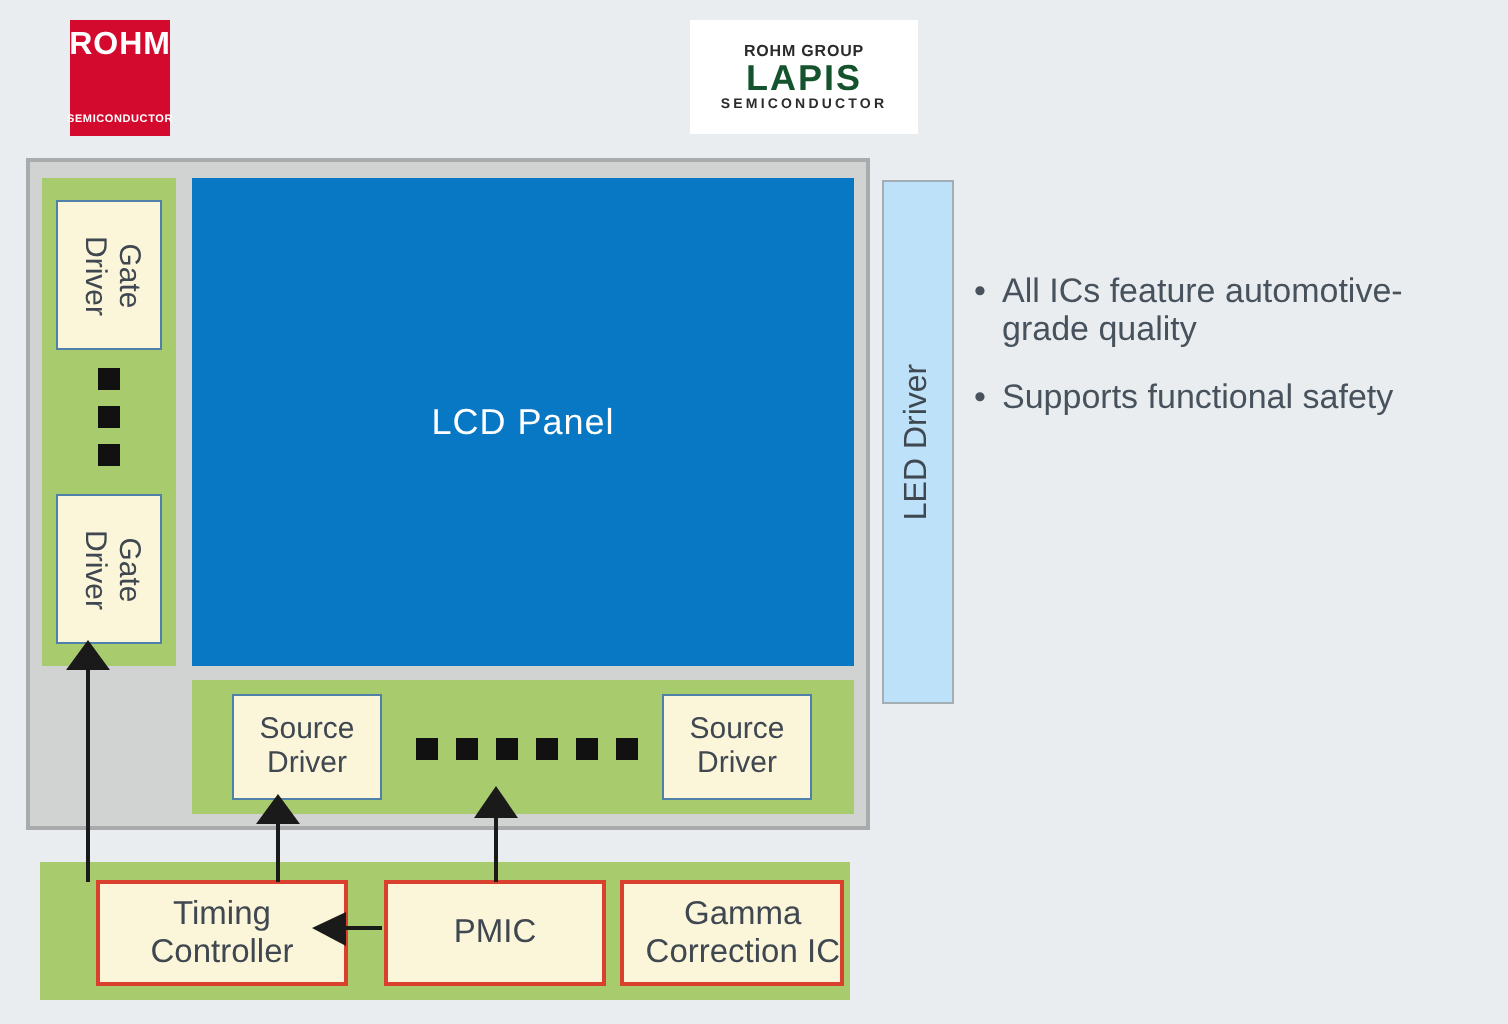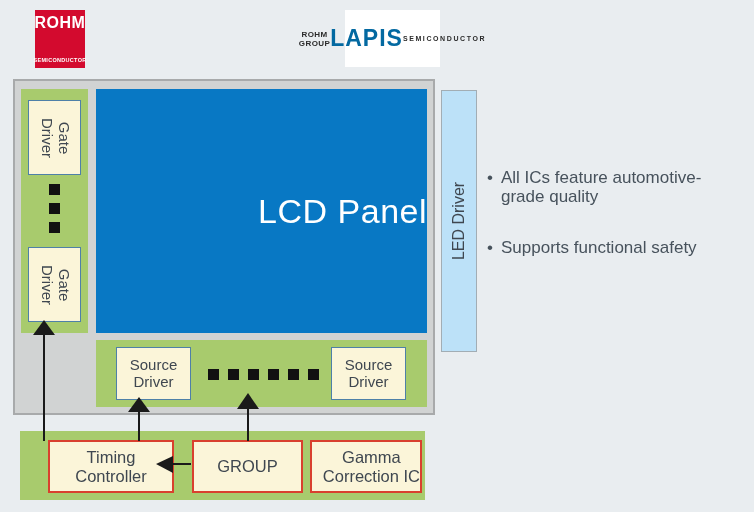--- a/index.html
+++ b/index.html
@@ -10,39 +10,39 @@
   }
   
   .rohm-logo{
     position:absolute;left:35px;top:10px;width:50px;height:58px;
     background:#d30a2e;color:#fff;display:flex;flex-direction:column;
     align-items:center;justify-content:center;text-align:center;gap:24px;
   }
   .rohm-logo .rohm-word{font-weight:bold;font-size:16px;letter-spacing:.5px;line-height:1;}
   .rohm-logo .rohm-sub{font-weight:bold;font-size:5.5px;letter-spacing:.3px;margin-top:2px;white-space:nowrap;}
   .lapis-logo{
-    position:absolute;left:345px;top:10px;width:95px;height:57px;background:#ffffff;
-    display:flex;align-items:center;justify-content:center;text-align:center;
+    position:absolute;left:345px;top:10px;width:114px;height:57px;background:#ffffff;
+    display:flex;flex-direction:column;align-items:center;justify-content:center;text-align:center;
   }
   .lapis-group{font-size:8px;font-weight:bold;color:#2b2b2b;letter-spacing:.4px;}
-  .lapis-word{font-size:23px;font-weight:bold;color:#0369a1;letter-spacing:1px;line-height:1.05;}
+  .lapis-word{font-size:18px;font-weight:bold;color:#14532d;letter-spacing:1px;line-height:1.05;}
   .lapis-sub{font-size:7px;font-weight:bold;color:#2b2b2b;letter-spacing:1.6px;white-space:nowrap;}
   
   .panel-frame{
     position:absolute;left:13px;top:79px;width:422px;height:336px;
     background:#d1d3d3;border:2px solid #a8aaab;
   }
   .strip{position:absolute;background:#a8cb6d;}
   .gate-strip{left:21px;top:89px;width:67px;height:244px;}
   .source-strip{left:96px;top:340px;width:331px;height:67px;}
   .bottom-strip{left:20px;top:431px;width:405px;height:69px;}
   .lcd{
     position:absolute;left:96px;top:89px;width:331px;height:244px;background:#0878c4;
-    display:flex;align-items:center;justify-content:flex-end;
-    color:#fff;font-size:34px;letter-spacing:.5px;
+    display:flex;align-items:center;justify-content:center;
+    color:#fff;font-size:18px;letter-spacing:.5px;
   }
   .chip{
     position:absolute;background:#fbf5d9;border:1.5px solid #4e80a8;
     color:#3f4750;display:flex;align-items:center;justify-content:center;
     text-align:center;white-space:pre-line;line-height:1.12;font-size:15px;
   }
   .chip.red{border:2px solid #d9402e;font-size:16.5px;}
   .gate-1{left:28px;top:100px;width:53px;height:75px;}
   .gate-2{left:28px;top:247px;width:53px;height:75px;}
   .rot90{position:absolute;top:50%;left:50%;transform:translate(-50%,-50%) rotate(90deg);white-space:pre-line;text-align:center;}
@@ -55,21 +55,21 @@
   .led-bar{
     position:absolute;left:441px;top:90px;width:36px;height:262px;
     background:#bce1f8;border:1px solid #a2adb4;color:#3f4750;font-size:16px;
   }
   
   .sq{position:absolute;width:11px;height:11px;background:#111;}
   
   .arrows{position:absolute;left:0;top:0;width:754px;height:512px;pointer-events:none;}
   
   .bullets{position:absolute;left:487px;top:136px;width:252px;color:#47525c;font-size:17px;line-height:1.13;}
-  .bullet{position:relative;padding-left:14px;margin-bottom:15px;margin-top:32px;}
+  .bullet{position:relative;padding-left:14px;margin-bottom:15px;}
   .bullet::before{content:"\2022";position:absolute;left:0;top:0;}
 </style>
 </head>
 <body>
 
 <div class="stage">
 
   <div class="rohm-logo">
     <div class="rohm-word">ROHM</div>
     <div class="rohm-sub">SEMICONDUCTOR</div>
@@ -122,21 +122,21 @@
   <div class="led-bar">
     <span class="rot270">LED Driver</span>
   </div>
 
   <div class="strip bottom-strip"></div>
   <div class="chip red timing">
     <span>Timing
 Controller</span>
   </div>
   <div class="chip red pmic">
-    <span>GROUP</span>
+    <span>PMIC</span>
   </div>
   <div class="chip red gamma">
     <span>Gamma
 Correction IC</span>
   </div>
 
   <svg class="arrows" viewBox="0 0 754 512">
     <g>
       <line x1="44" y1="441" x2="44" y2="334" stroke="#1a1a1a" stroke-width="2"></line>
       <polygon points="44,320 33,335 55,335" fill="#1a1a1a"></polygon>

